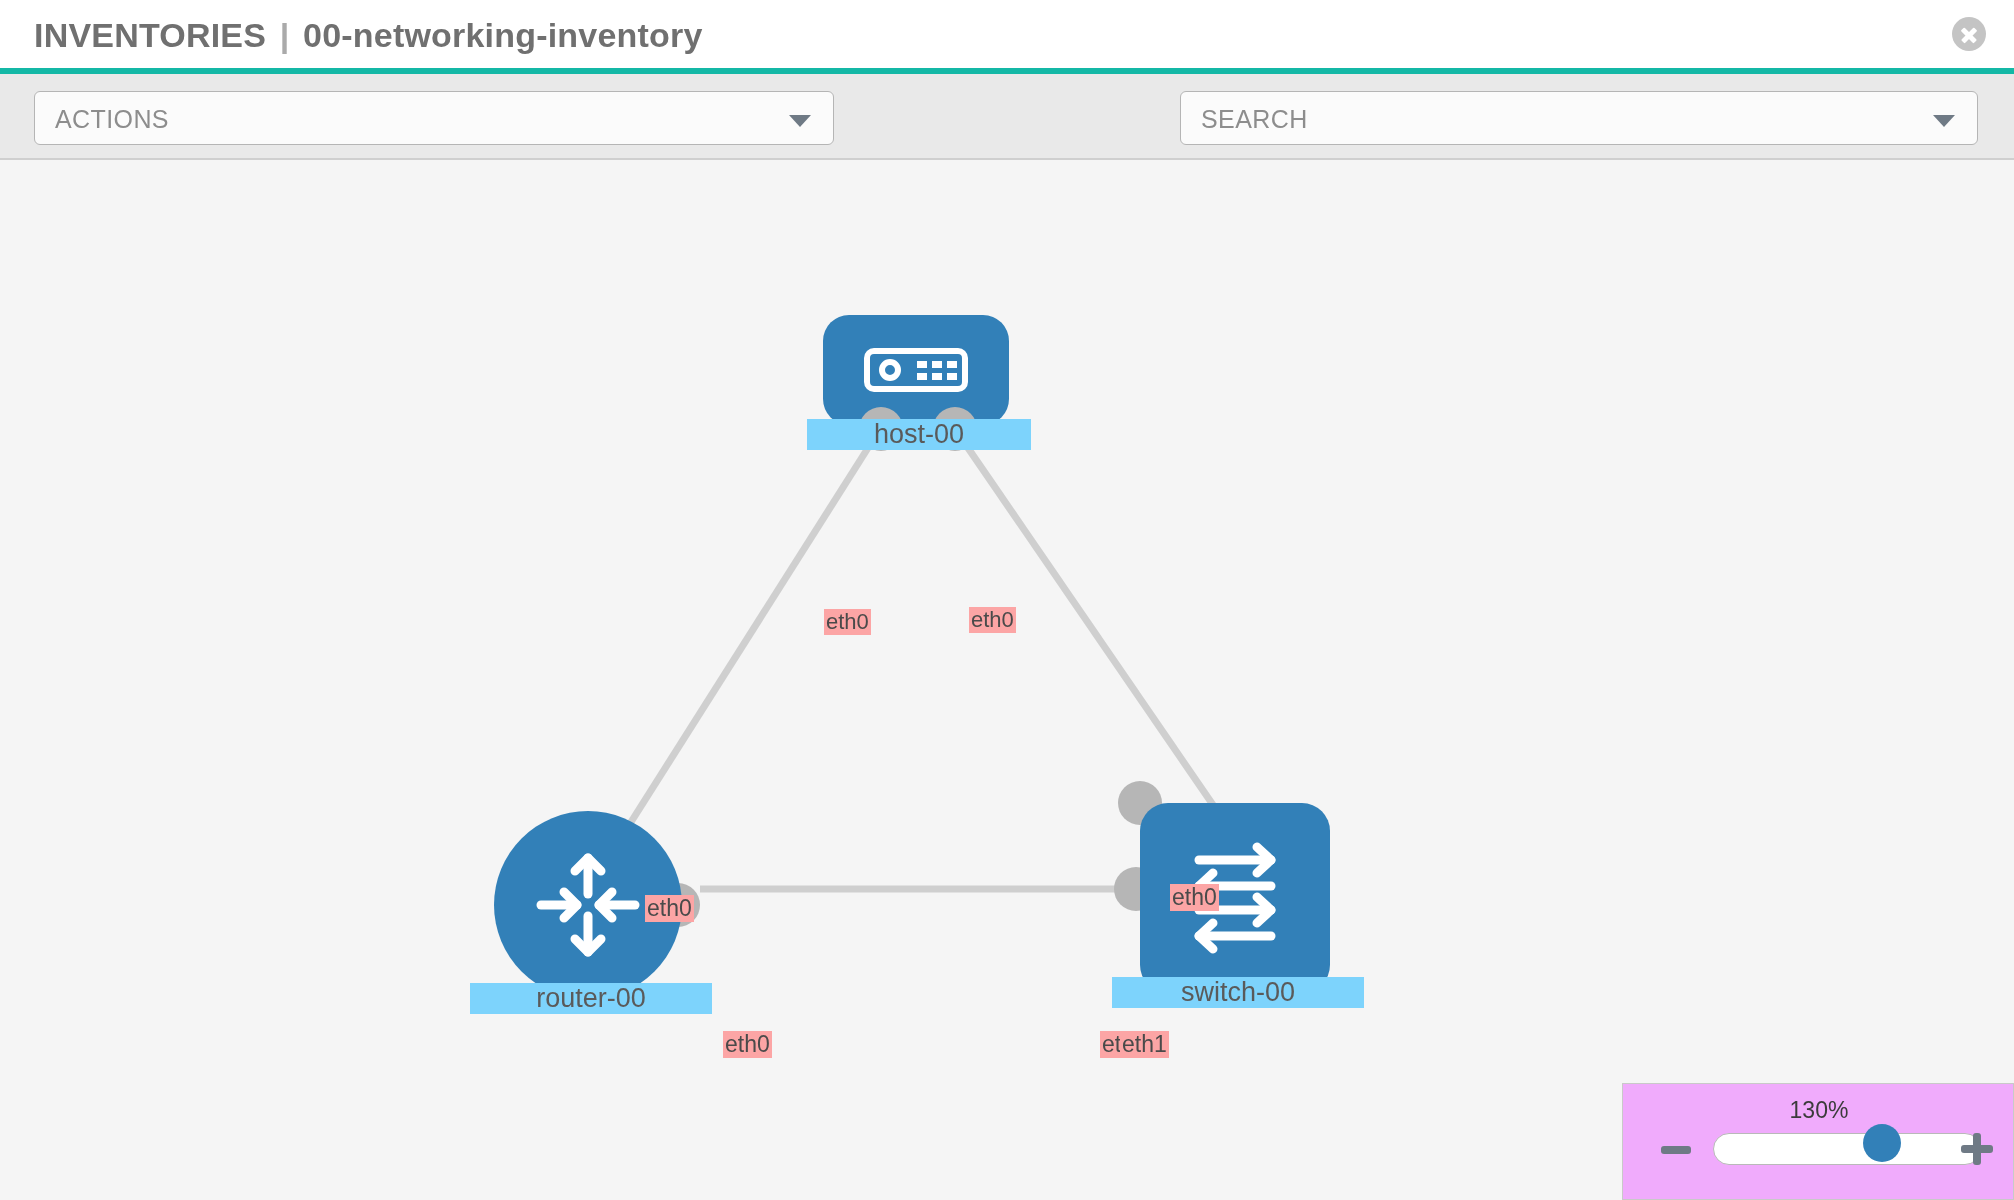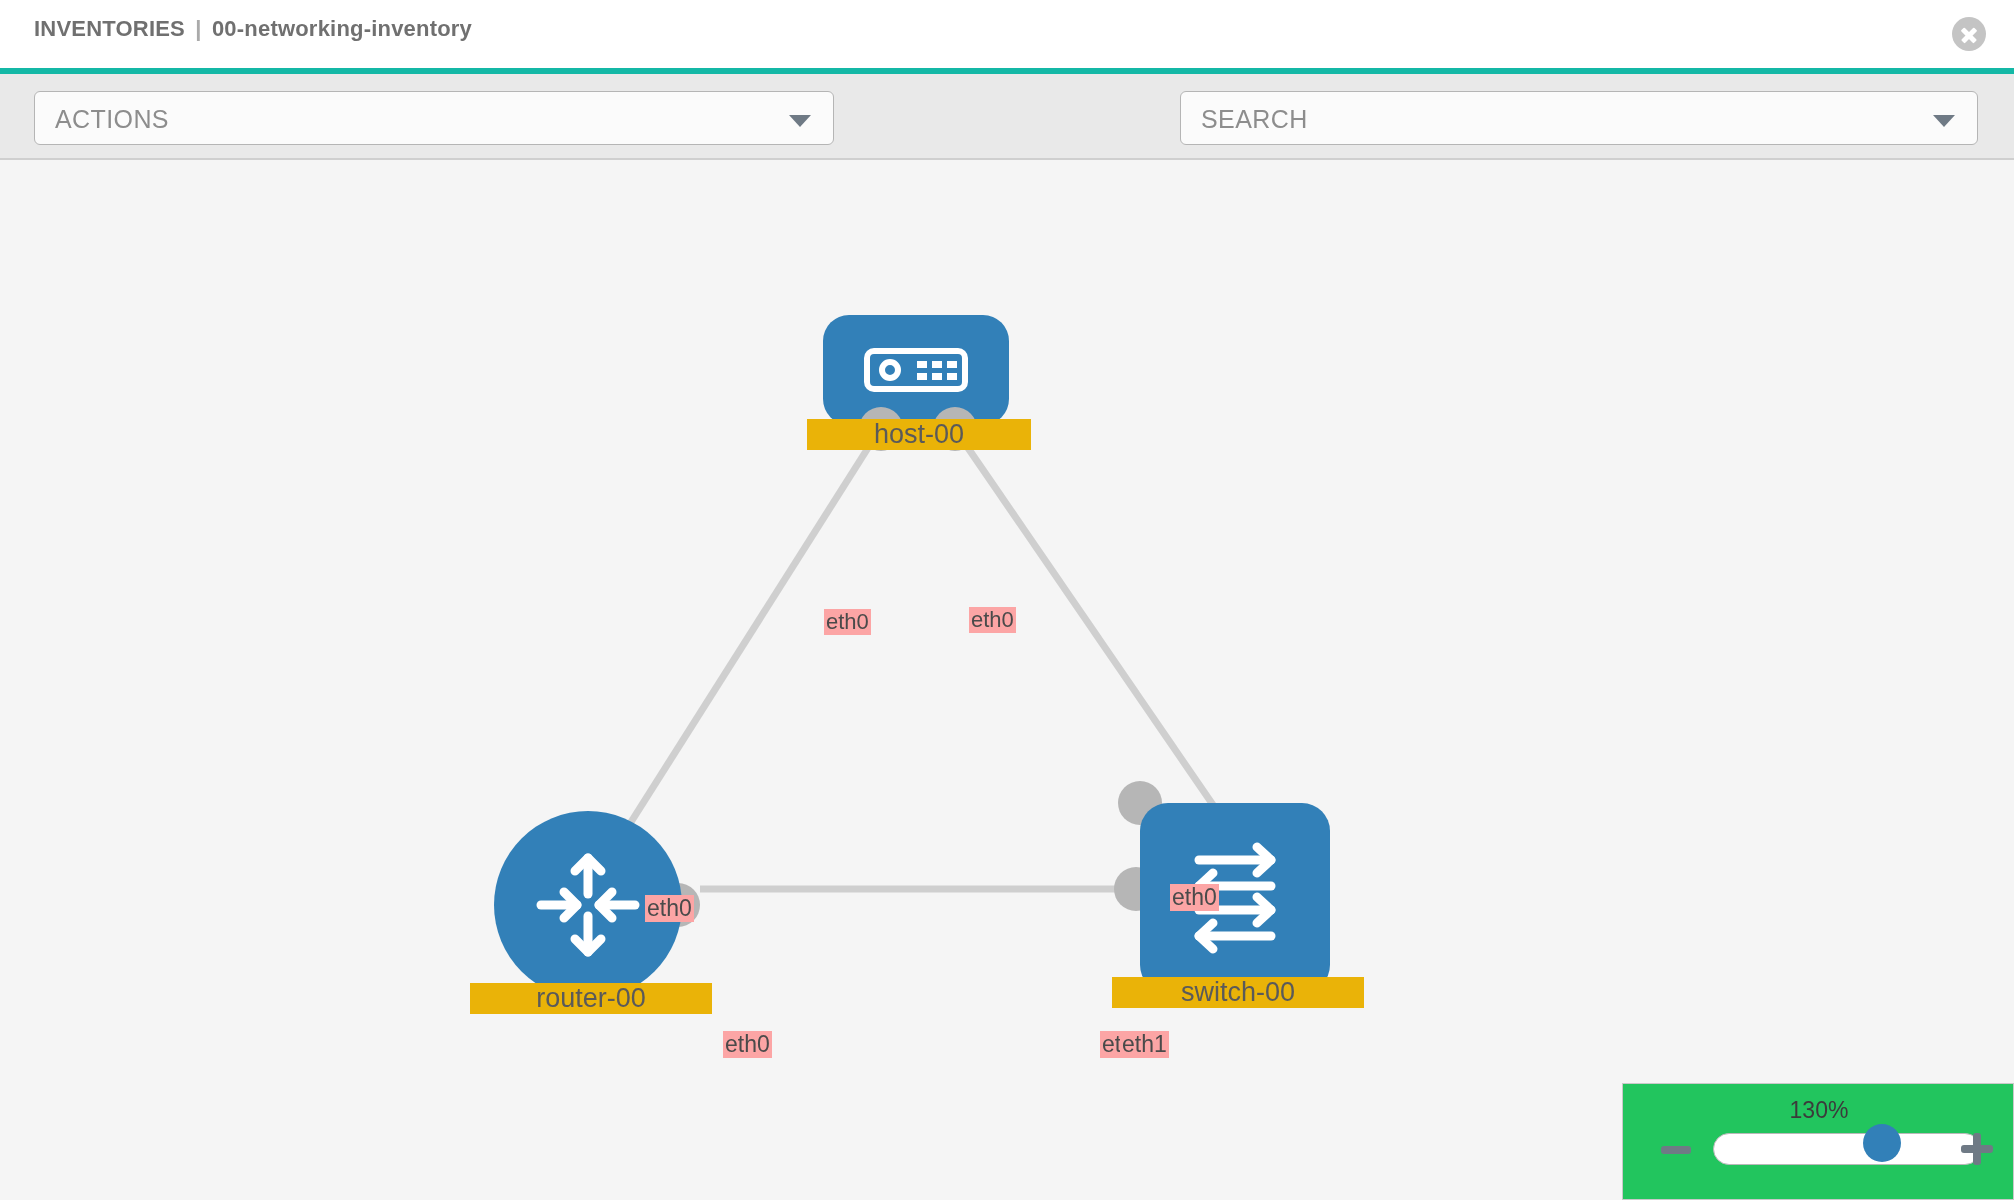--- a/index.html
+++ b/index.html
@@ -12,21 +12,21 @@
   }
 
   
   #header{
     position:absolute;left:0;top:0;width:2014px;height:68px;
     background:#ffffff;
     box-sizing:border-box;
   }
   #breadcrumb{
     position:absolute;left:34px;top:16px;
-    font-size:22px;font-weight:bold;color:#707070;
+    font-size:34px;font-weight:bold;color:#707070;
     letter-spacing:0.2px;white-space:nowrap;
   }
   #breadcrumb .sep{color:#aaaaaa;font-weight:bold;padding:0 4px;}
   #close-btn{
     position:absolute;right:28px;top:17px;
     width:34px;height:34px;border-radius:50%;
     background:#c4c4c4;cursor:pointer;
   }
   #close-btn .x1,#close-btn .x2{
     position:absolute;left:8px;top:15.5px;width:18px;height:4.5px;
@@ -80,21 +80,21 @@
   .node{position:absolute;}
   .node-shape{
     position:absolute;left:0;top:0;
     background:#3280b8;
     display:flex;align-items:center;justify-content:center;
     cursor:pointer;
   }
   .node-label{
     position:absolute;
     font-size:27px;color:#5a5a5a;
-    background:#eab308;
+    background:#7dd3fc;
     white-space:nowrap;
     padding:0 3px;
     text-align:center;
   }
   .nub{
     position:absolute;
     width:44px;height:44px;border-radius:50%;
     background:#b6b6b6;
   }
 
@@ -105,21 +105,21 @@
     background:#fca5a5;
     padding:0 2px;
     white-space:nowrap;
   }
   .port-label.small{font-size:22px;}
 
   
   #zoom-panel{
     position:absolute;left:1622px;top:1083px;
     width:392px;height:117px;
-    background:#22c55e;
+    background:#f0abfc;
     border:1px solid #c9c9c9;
     box-sizing:border-box;
   }
   #zoom-value{
     position:absolute;left:0;top:13px;width:392px;
     text-align:center;font-size:23px;color:#3b3b3b;
   }
   #zoom-minus{
     position:absolute;left:38px;top:62px;width:30px;height:8px;
     background:#6f7a85;border-radius:3px;cursor:pointer;

